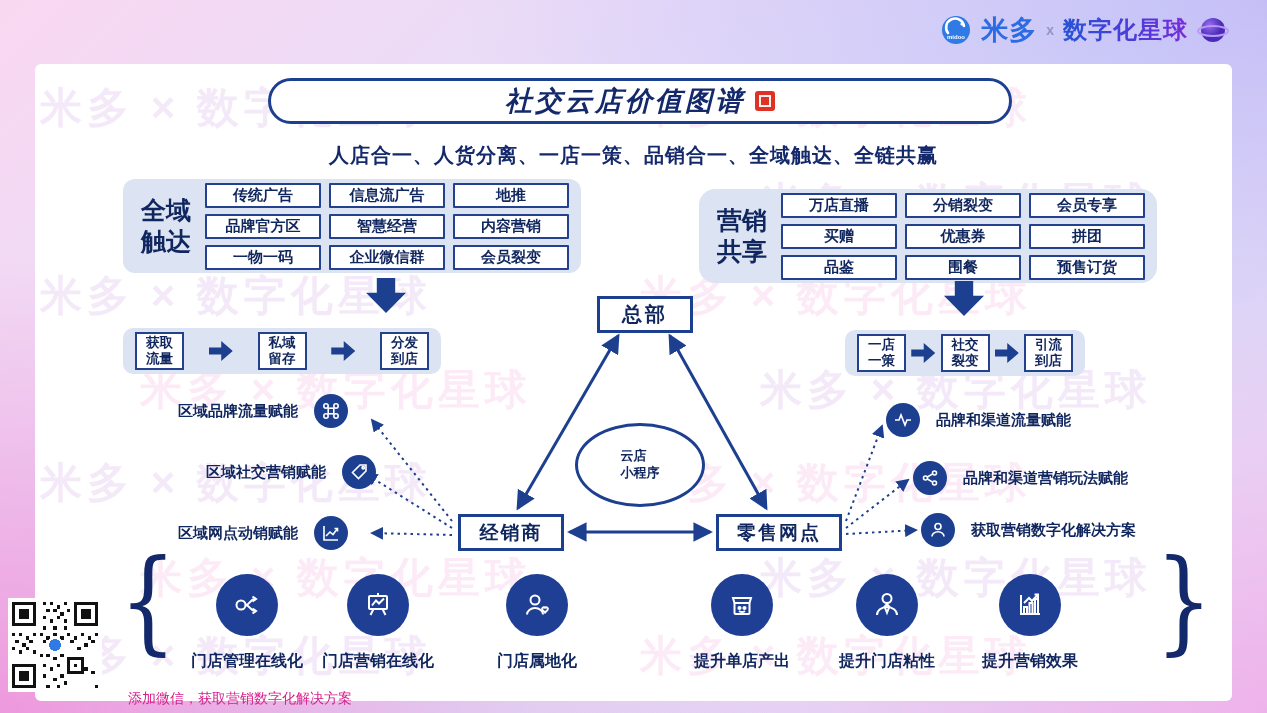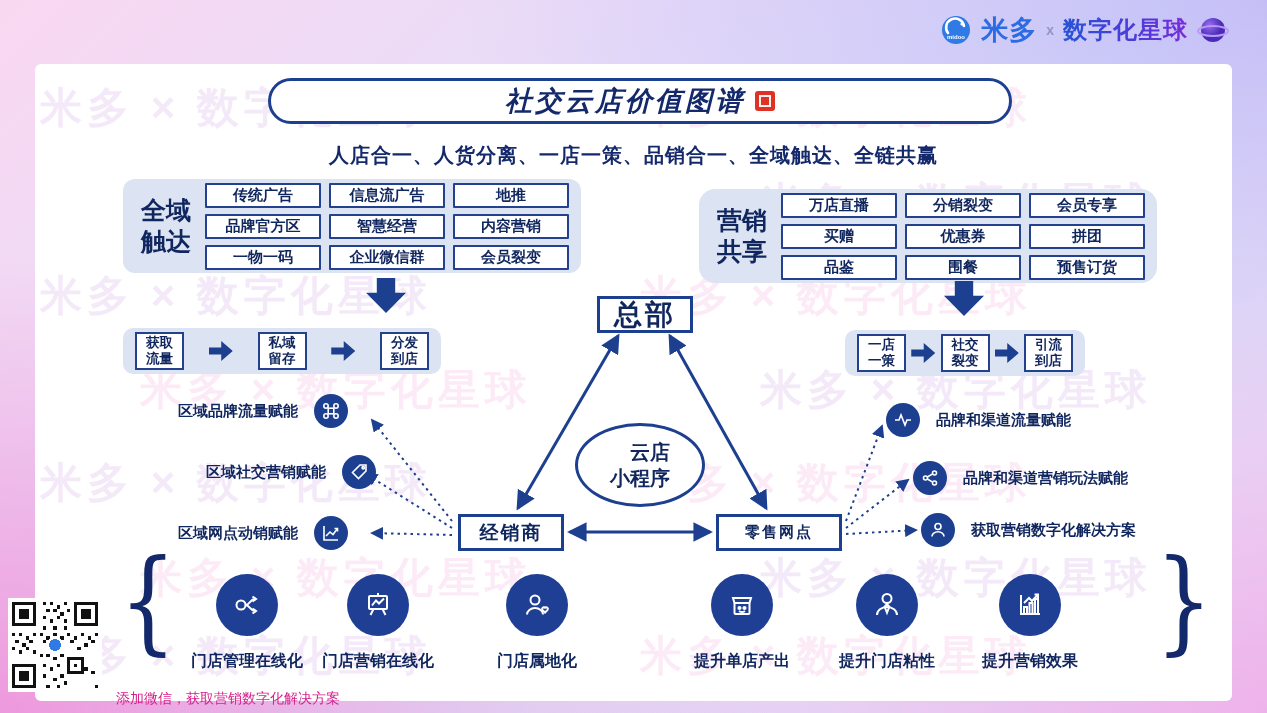--- a/index.html
+++ b/index.html
@@ -63,25 +63,25 @@
   .flow-left  { left:123px; top:328px; width:318px; height:46px; }
   .flow-right { left:845px; top:330px; width:240px; height:46px; }
   .flow-box { background:#fff; border:2px solid #23418f; font-size:13.5px; font-weight:bold; color:#10265e;
     white-space:pre-line; text-align:center; line-height:1.2; padding:1px 9px; }
   .flow-arrow { width:24px; height:20px; background:#1d3f8f;
     clip-path:polygon(0 32%,52% 32%,52% 0,100% 50%,52% 100%,52% 68%,0 68%); }
 
   
   .node { position:absolute; background:#fff; border:3px solid #1d3f8f; display:flex; align-items:center;
     justify-content:center; font-weight:bold; color:#10265e; z-index:4; }
-  #node-top    { left:597px; top:296px; width:96px;  height:37px; font-size:28px; letter-spacing:3px; }
-  #node-center { left:575px; top:423px; width:130px; height:84px; border-radius:50%; font-size:20px;
-    white-space:pre-line; text-align:right; line-height:1.3; }
+  #node-top    { left:597px; top:296px; width:96px;  height:37px; font-size:20px; letter-spacing:3px; }
+  #node-center { left:575px; top:423px; width:130px; height:84px; border-radius:50%; font-size:13px;
+    white-space:pre-line; text-align:left; line-height:1.3; }
   #node-left   { left:458px; top:514px; width:106px; height:37px; font-size:19px; letter-spacing:2px; }
-  #node-right  { left:716px; top:514px; width:126px; height:37px; font-size:15px; letter-spacing:2px; }
+  #node-right  { left:716px; top:514px; width:126px; height:37px; font-size:19px; letter-spacing:2px; }
 
   
   .enabler { position:absolute; display:flex; align-items:center; gap:16px; z-index:4; }
   .enabler .elabel { font-size:15px; font-weight:bold; color:#10265e; white-space:nowrap; }
   .icon-badge { width:34px; height:34px; border-radius:50%; background:#1d3f8f; display:flex;
     align-items:center; justify-content:center; flex:none; }
   #en-l1 { left:178px; top:394px; } #en-l2 { left:170px; top:455px;margin-left:36px; } #en-l3 { left:178px; top:516px; }
   #en-r1 { left:886px; top:403px; } #en-r2 { left:913px; top:461px; } #en-r3 { left:921px; top:513px; }
 
   
@@ -91,21 +91,21 @@
   .benefit .blabel { margin-top:15px; font-size:16px; font-weight:bold; color:#10265e; white-space:nowrap; }
   #b1{left:182px;} #b2{left:313px;} #b3{left:472px;font-family:Liberation Mono, monospace;} #b4{left:677px;} #b5{left:822px;} #b6{left:965px;}
 
   .brace { position:absolute; font-family:"DejaVu Serif","Liberation Serif",serif; font-size:100px;
     font-weight:400; color:#14296b; z-index:3; line-height:1; transform:scale(0.9,1.12); }
   #brace-left  { left:116px; top:552px; }
   #brace-right { left:1152px; top:552px; }
 
   
   .qr { position:absolute; left:8px; top:598px; width:94px; height:94px; background:#fff; padding:4px; z-index:6; }
-  .qr-caption { position:absolute; left:116px; top:690px; font-size:14px; color:#d6218d; z-index:6; }
+  .qr-caption { position:absolute; left:128px; top:690px; font-size:14px; color:#d6218d; z-index:6; }
 </style>
 </head>
 <body>
 
 <div class="card"></div>
 
 <div class="watermarks">
   <span class="wm" style="left:40px;  top:80px;">米多 × 数字化星球</span>
   <span class="wm pink" style="left:640px; top:80px;">米多 × 数字化星球</span>
   <span class="wm pink" style="left:140px; top:175px;">米多 × 数字化星球</span>

